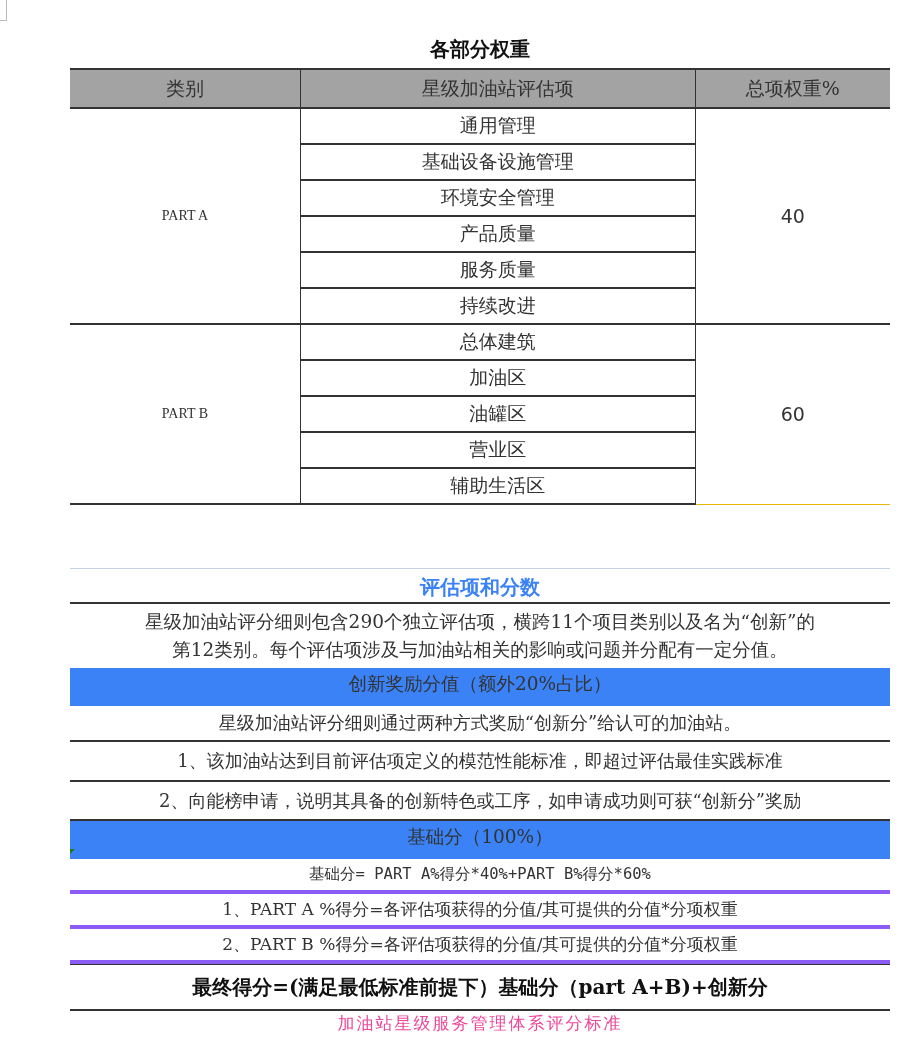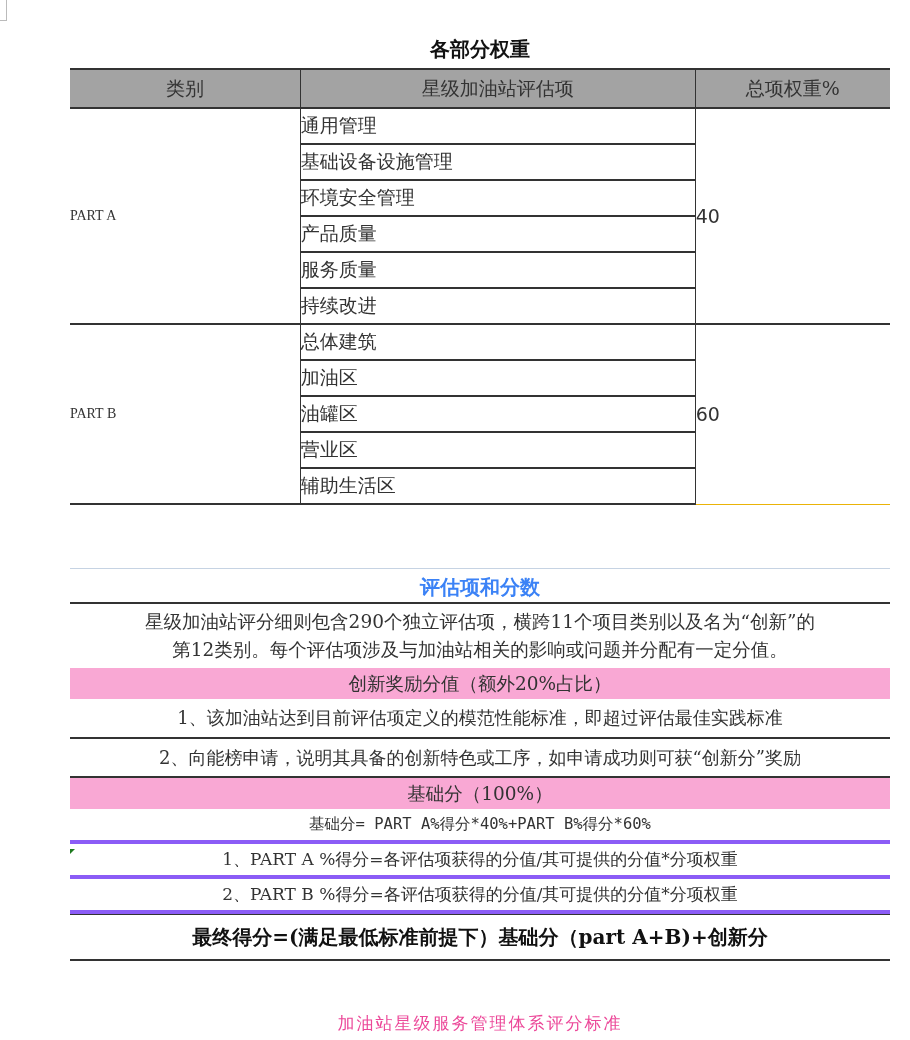--- a/index.html
+++ b/index.html
@@ -16,38 +16,38 @@
     text-align: center; font-weight: bold; font-size: 20px; color: #111;
   }
   table.weights {
     position: absolute; left: 70px; top: 68px; width: 820px;
     border-collapse: collapse; font-size: 19px;
   }
   table.weights th {
     background: #a3a3a3; font-weight: normal; height: 35px; color: #333;
     border-top: 2px solid #333; border-bottom: 2px solid #333;
   }
-  table.weights td { height: 34px; padding: 0; color: #333; }
+  table.weights td { text-align: center; height: 34px; padding: 0; color: #333; }
   table.weights .c1 { width: 230px; }
   table.weights .c2 { width: 396px; }
   table.weights .c3 { width: 194px; }
   table.weights .vr { border-right: 1px solid #333; }
   table.weights .item { border-bottom: 2px solid #333; border-left: 1px solid #333; border-right: 1px solid #333; }
   .part-label { font-family: Liberation Serif, serif; font-size: 14px; }
   .weight-val { font-family: "DejaVu Sans", sans-serif; font-size: 19px; }
 
   .sec2 { position: absolute; left: 70px; top: 568px; width: 820px; }
   .sec2 .topline { border-top: 1px solid #c6d3e3; }
   .sec2 .title2 {
     text-align: center; font-weight: bold; font-size: 20px; height: 33px; line-height: 36px; color: #3b82f6;
     border-bottom: 2px solid #333;
   }
   .sec2 .row { text-align: center; font-size: 18px; color: #333; }
   .sec2 .intro { padding: 4px 0 4px; line-height: 28px; font-size: 18.5px; }
-  .sec2 .hdr { background: #f9a8d4; height: 31px; line-height: 31px; font-size: 18.5px; }
+  .sec2 .hdr { background: #3b82f6; height: 38px; line-height: 31px; font-size: 18.5px; }
   .sec2 .line { height: 34px; line-height: 34px; border-bottom: 2px solid #333; font-size: 18px; }
   .sec2 .line-sm { height: 31px; line-height: 31px; border-bottom: 4px solid #8b5cf6; font-size: 17px; }
   .sec2 .final {
     height: 44px; line-height: 44px; font-weight: bold; font-size: 20px; color: #111;
     border-top: 1px solid #333; border-bottom: 2px solid #333;
   }
   .mono { font-family: "DejaVu Sans Mono", "Liberation Mono", monospace; }
   .green-mark {
     position: absolute; left: 70px; top: 849px; width: 0; height: 0;
     border-top: 5px solid #1e7a1e; border-right: 5px solid transparent;
@@ -114,20 +114,21 @@
 </table>
 
 <div class="sec2">
   <div class="topline"></div>
   <div class="title2">评估项和分数</div>
   <div class="row intro">
     <div>星级加油站评分细则包含290个独立评估项，横跨11个项目类别以及名为“创新”的</div>
     <div>第12类别。每个评估项涉及与加油站相关的影响或问题并分配有一定分值。</div>
   </div>
   <div class="row hdr">创新奖励分值（额外20%占比）</div>
+  <div class="row line">星级加油站评分细则通过两种方式奖励“创新分”给认可的加油站。</div>
   <div class="row line" style="height:38px;line-height:38px;">1、该加油站达到目前评估项定义的模范性能标准，即超过评估最佳实践标准</div>
   <div class="row line" style="height:37px;line-height:37px;">2、向能榜申请，说明其具备的创新特色或工序，如申请成功则可获“创新分”奖励</div>
   <div class="row hdr">基础分（100%）</div>
   <div class="row line-sm mono" style="font-size:15.5px;">基础分= PART A%得分*40%+PART B%得分*60%</div>
   <div class="row line-sm">1、PART A %得分=各评估项获得的分值/其可提供的分值*分项权重</div>
   <div class="row line-sm">2、PART B %得分=各评估项获得的分值/其可提供的分值*分项权重</div>
   <div class="row final">最终得分=(满足最低标准前提下）基础分（part A+B)+创新分</div>
 </div>
 
 <div class="green-mark"></div>

